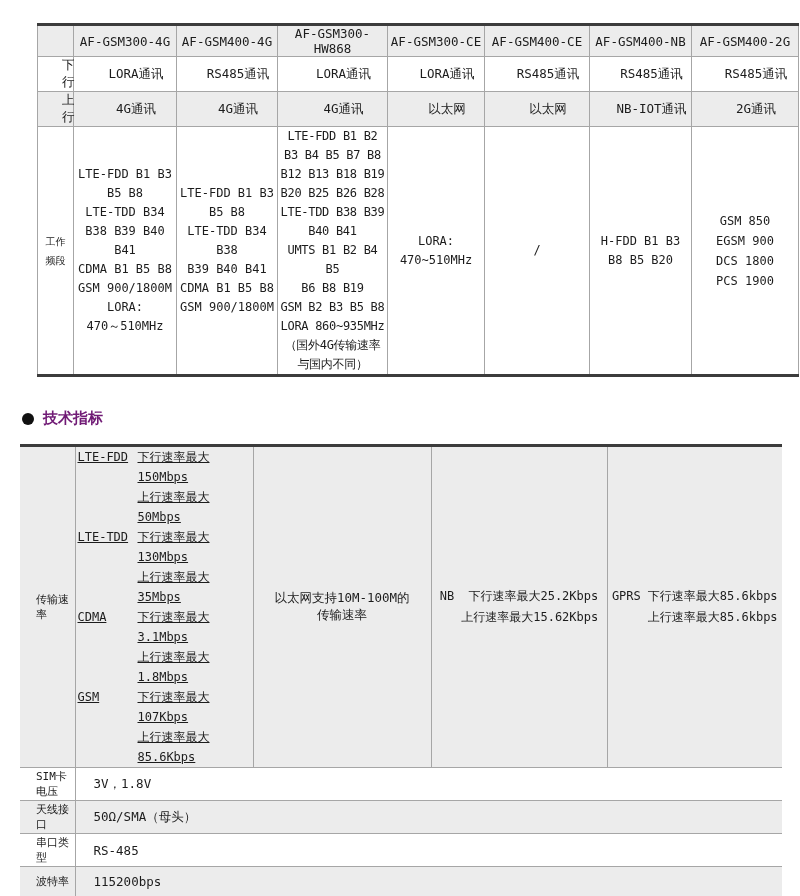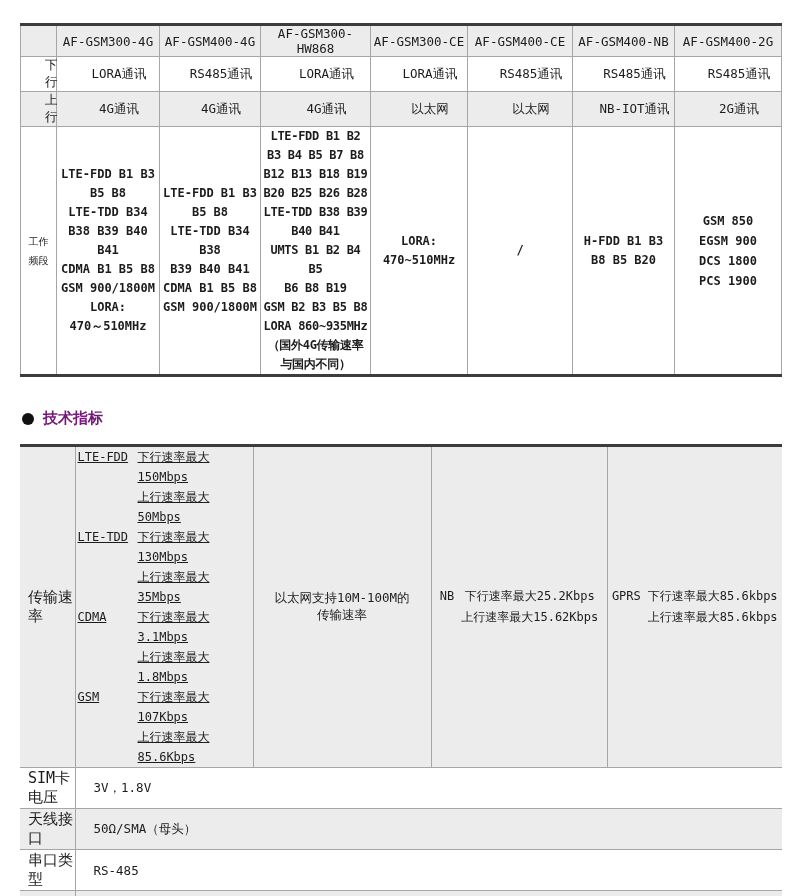--- a/index.html
+++ b/index.html
@@ -10,35 +10,34 @@
     padding:23px 18px 0 20px;
     background:#ffffff;
     font-family:"DejaVu Sans Mono","DejaVu Sans",sans-serif;
     color:#1c1c1c;
     overflow:hidden;
   }
   table{border-collapse:collapse;table-layout:fixed;width:762px;}
   td{font-size:12.5px;color:#1c1c1c;vertical-align:middle;}
 
   
-  .models{border-top:3px solid #3c3c3c;border-bottom:3px solid #3c3c3c;}
+  .models{border-top:3px solid #3c3c3c;border-bottom:3px solid #3c3c3c;margin-left:17px;}
   .models td{border:1px solid #a6a6a6;text-align:center;padding:0 2px;}
   .models .head td{height:24px;}
   .models .link td{height:26px;padding-left:24px;}
   .shade{background:#ececec;}
   .white{background:#ffffff;}
   .freq-lbl{white-space:pre-line;line-height:19px;font-size:10px;}
   .freq-cell{
     white-space:pre-line;
     text-align:left;
     line-height:19px;
     font-size:12px;
     padding:8px 2px 8px 8px;
     vertical-align:middle;
-    font-weight:bold;
   }
   .freq-c3{padding-left:5px;padding-right:0;letter-spacing:-0.3px;}
   .freq-c4{padding-left:12px;}
   .freq-c5{text-align:center;padding-left:2px;}
   .freq-c6{padding-left:12px;}
   .freq-c7{padding-left:22px;line-height:20px;}
 
   
   .section-title{
     margin:32px 0 16px 2px;
@@ -48,34 +47,34 @@
   .bullet{
     width:12px;height:12px;border-radius:50%;
     background:#111;display:inline-block;margin-right:9px;
   }
 
   
   .spec{border-top:3px solid #3c3c3c;border-bottom:3px solid #3c3c3c;}
   .spec td{border-top:1px solid #a6a6a6;border-bottom:1px solid #a6a6a6;}
   .spec .lbl{
     width:55px;border-right:1px solid #a6a6a6;
-    padding-left:8px;font-size:15px;margin-left:48px;
+    padding-left:16px;font-size:11px;margin-left:48px;
   }
   .speed-row td{height:158px;background:#ececec;}
   .speed-row .mid{border-right:1px solid #a6a6a6;}
   .speed-cell{padding:0 0 0 2px;text-decoration:underline;}
   .speed-grid{
     display:grid;grid-template-columns:60px 1fr;
     line-height:20px;font-size:12px;
   }
   .center-cell{text-align:center;padding:0 20px;}
   .duo-wrap{display:flex;justify-content:center;}
   .duo-grid{
     display:grid;grid-template-columns:auto 1fr;column-gap:7px;
-    line-height:21px;font-size:12px;text-align:center;
+    line-height:21px;font-size:12px;text-align:right;
   }
   .spec .plain td{height:27px;}
   .spec .val{padding-left:18px;}
 </style>
 </head>
 <body>
 
 <div class="page">
 
   <table class="models">

